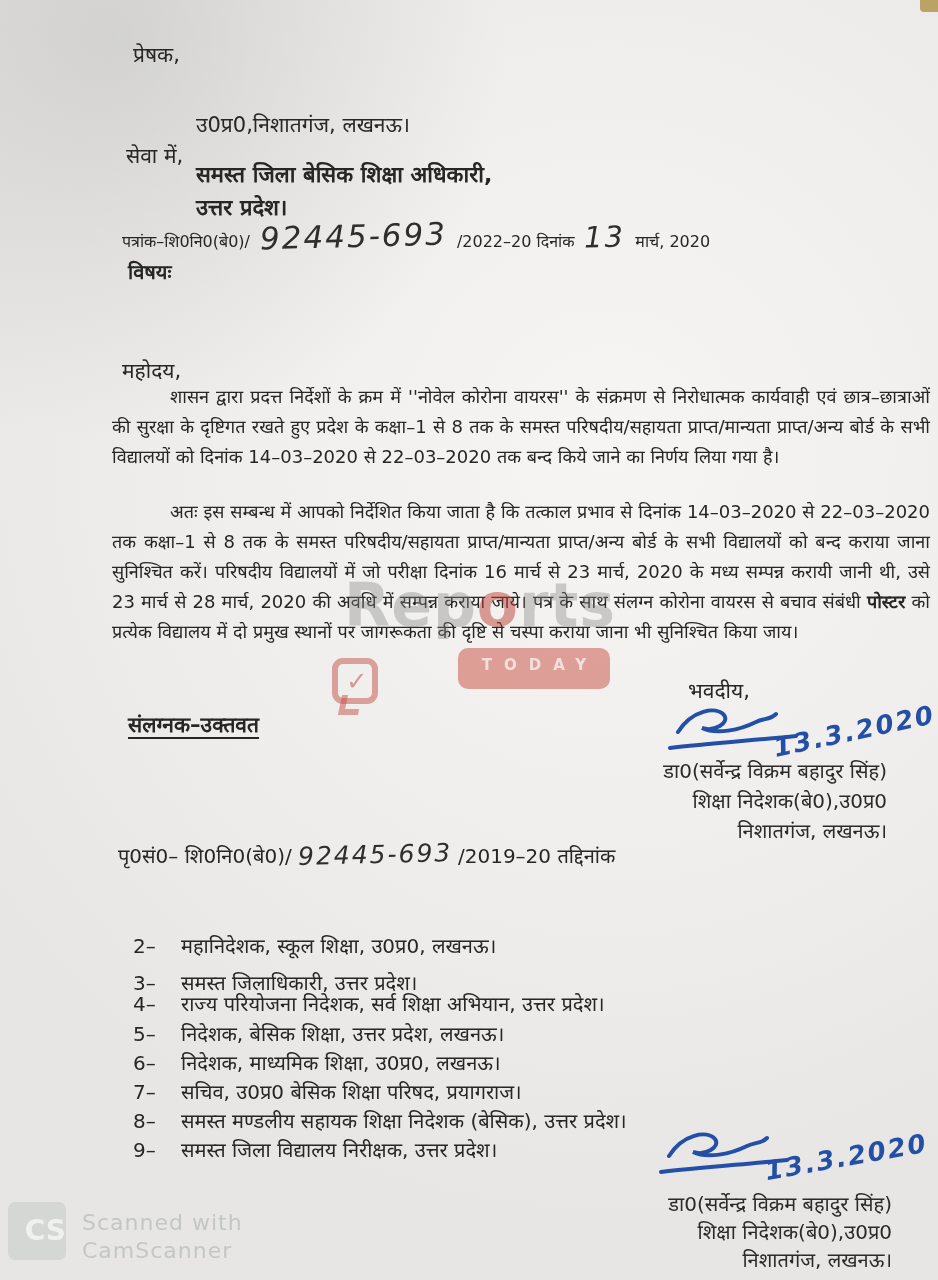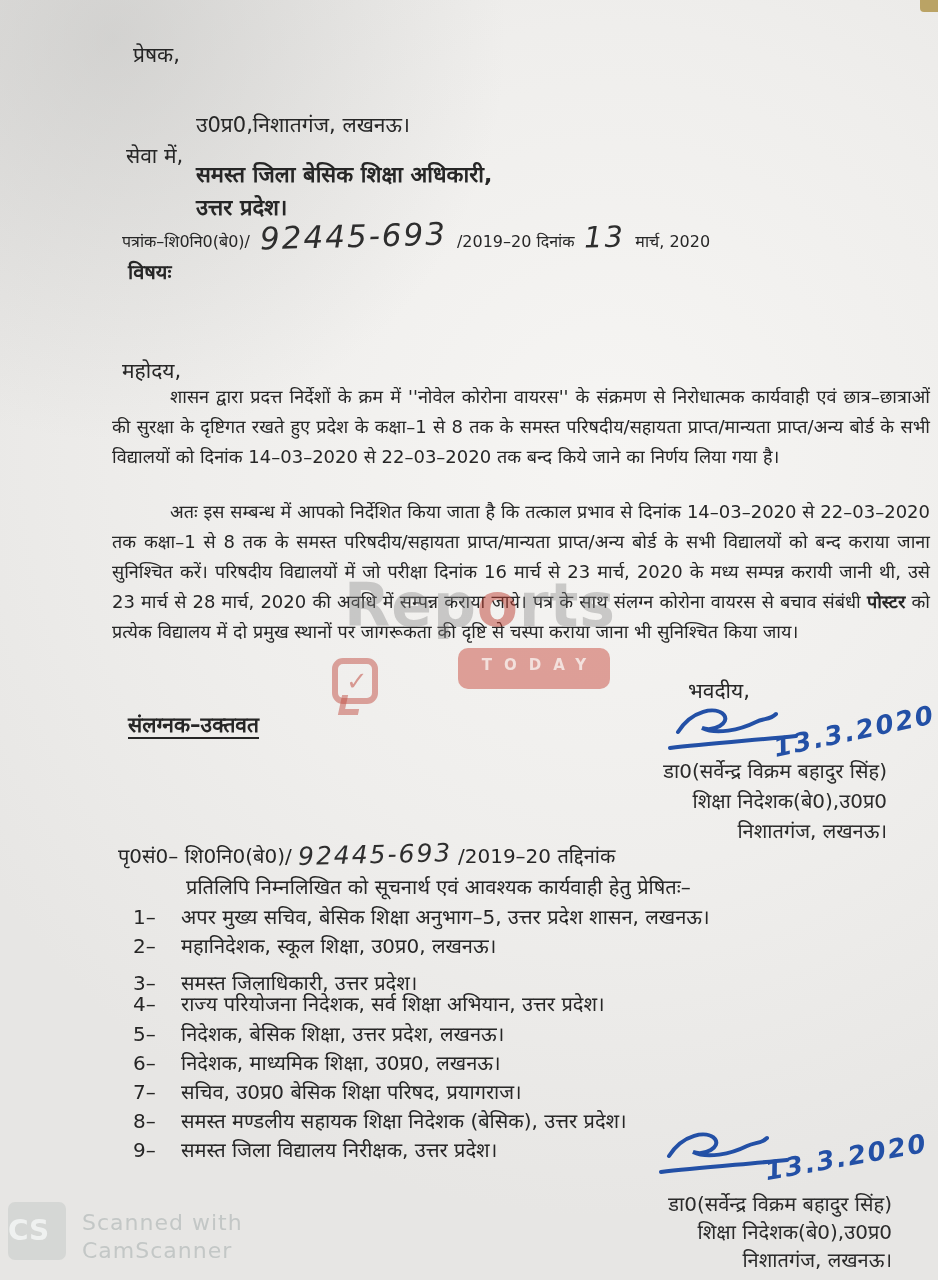--- a/index.html
+++ b/index.html
@@ -44,21 +44,21 @@
                border:6px solid rgba(187,58,46,0.50); border-radius:11px; }
   .wm-bubble::after { content:""; position:absolute; left:2px; bottom:-17px; width:14px; height:14px;
                border-left:6px solid rgba(187,58,46,0.50); border-bottom:6px solid rgba(187,58,46,0.50);
                transform:skew(-12deg,0deg); background:transparent; }
   .wm-check { position:absolute; left:8px; top:2px; font-size:26px; color:rgba(187,58,46,0.55); }
   .wm-pill { position:absolute; left:128px; top:70px; width:152px; height:41px; border-radius:10px;
              background:rgba(198,70,56,0.55); text-align:center; line-height:34px;
              color:rgba(250,243,241,0.78); font-size:15px; font-weight:bold; letter-spacing:12px; text-indent:12px; }
   
   .cs-box { position:absolute; left:8px; top:1202px; width:58px; height:58px; border-radius:7px;
-            background:rgba(198,202,201,0.55); text-align:left; line-height:58px;
+            background:rgba(198,202,201,0.55); text-align:right; line-height:58px;
             font-size:28px; font-weight:bold; color:rgba(240,242,241,0.95); }
   .cs-line { position:absolute; left:82px; font-size:22px; color:#c3c7c6; letter-spacing:1px; white-space:nowrap; }
   .corner-stain { position:absolute; left:920px; top:0; width:18px; height:12px;
                   background:#b2974d; opacity:0.85; border-radius:0 0 0 4px; }
 </style>
 </head>
 <body>
 
 <div class="page">
 
@@ -67,21 +67,21 @@
   <div class="t" style="left:133px; top:40px;">प्रेषक,</div>
   <div class="t" style="left:196px; top:110px;">उ0प्र0,निशातगंज, लखनऊ।</div>
 
   <div class="t" style="left:126px; top:141px;">सेवा में,</div>
   <div class="t bold" style="left:196px; top:158px; font-size:22px;">समस्त जिला बेसिक शिक्षा अधिकारी,</div>
   <div class="t bold" style="left:196px; top:191px; font-size:22px;">उत्तर प्रदेश।</div>
 
   <div class="row" style="left:122px; top:218px;">
     <span>पत्रांक–शि0नि0(बे0)/</span>
     <span class="hw hw-ref">92445-693</span>
-    <span>/2019–20  दिनांक</span>
+    <span>/2022–20  दिनांक</span>
     <span class="hw hw-date">13</span>
     <span>मार्च, 2020</span>
   </div>
 
   <div class="t bold" style="left:128px; top:258px; font-size:20px;">विषयः</div>
 
   <div class="t" style="left:122px; top:356px;">महोदय,</div>
 
   <div class="para indent" style="left:112px; top:382px; width:818px;">शासन द्वारा प्रदत्त निर्देशों के क्रम में ''नोवेल कोरोना वायरस'' के संक्रमण से निरोधात्मक कार्यवाही एवं छात्र–छात्राओं की सुरक्षा के दृष्टिगत रखते हुए प्रदेश के कक्षा–1 से 8 तक के समस्त परिषदीय/सहायता प्राप्त/मान्यता प्राप्त/अन्य बोर्ड के सभी विद्यालयों को दिनांक 14–03–2020 से 22–03–2020 तक बन्द किये जाने का निर्णय लिया गया है।</div>
 
@@ -110,23 +110,21 @@
     <div>शिक्षा निदेशक(बे0),उ0प्र0</div>
     <div>निशातगंज, लखनऊ।</div>
   </div>
 
   <div class="row" style="left:118px; top:840px;">
     <span style="font-size:20px;">पृ0सं0– शि0नि0(बे0)/</span>
     <span class="hw hw-ref-sm">92445-693</span>
     <span style="font-size:20px;">/2019–20 तद्दिनांक</span>
   </div>
 
-  <div class="t" style="left:186px; top:873px; font-size:20px;">प्रतिलिपि निम्नलिखित को सूचनार्थ एवं आवश्यक कार्यवाही हेतु प्रेषितः–</div>
 
-  <div class="list-item" style="left:133px; top:903px;"><span class="list-num">1–</span><span>अपर मुख्य सचिव, बेसिक शिक्षा अनुभाग–5, उत्तर प्रदेश शासन, लखनऊ।</span></div>
   <div class="list-item" style="left:133px; top:932px;"><span class="list-num">2–</span><span>महानिदेशक, स्कूल शिक्षा, उ0प्र0, लखनऊ।</span></div>
   <div class="list-item" style="left:133px; top:961px;margin-top:8px;"><span class="list-num">3–</span><span>समस्त जिलाधिकारी, उत्तर प्रदेश।</span></div>
   <div class="list-item" style="left:133px; top:990px;"><span class="list-num">4–</span><span>राज्य परियोजना निदेशक, सर्व शिक्षा अभियान, उत्तर प्रदेश।</span></div>
   <div class="list-item" style="left:133px; top:1020px;"><span class="list-num">5–</span><span>निदेशक, बेसिक शिक्षा, उत्तर प्रदेश, लखनऊ।</span></div>
   <div class="list-item" style="left:133px; top:1049px;"><span class="list-num">6–</span><span>निदेशक, माध्यमिक शिक्षा, उ0प्र0, लखनऊ।</span></div>
   <div class="list-item" style="left:133px; top:1078px;"><span class="list-num">7–</span><span>सचिव, उ0प्र0 बेसिक शिक्षा परिषद, प्रयागराज।</span></div>
   <div class="list-item" style="left:133px; top:1107px;"><span class="list-num">8–</span><span>समस्त मण्डलीय सहायक शिक्षा निदेशक (बेसिक), उत्तर प्रदेश।</span></div>
   <div class="list-item" style="left:133px; top:1136px;"><span class="list-num">9–</span><span>समस्त जिला विद्यालय निरीक्षक, उत्तर प्रदेश।</span></div>
 
   <svg class="sig-svg" style="left:655px; top:1126px;" width="150" height="58" viewBox="0 0 150 58">

